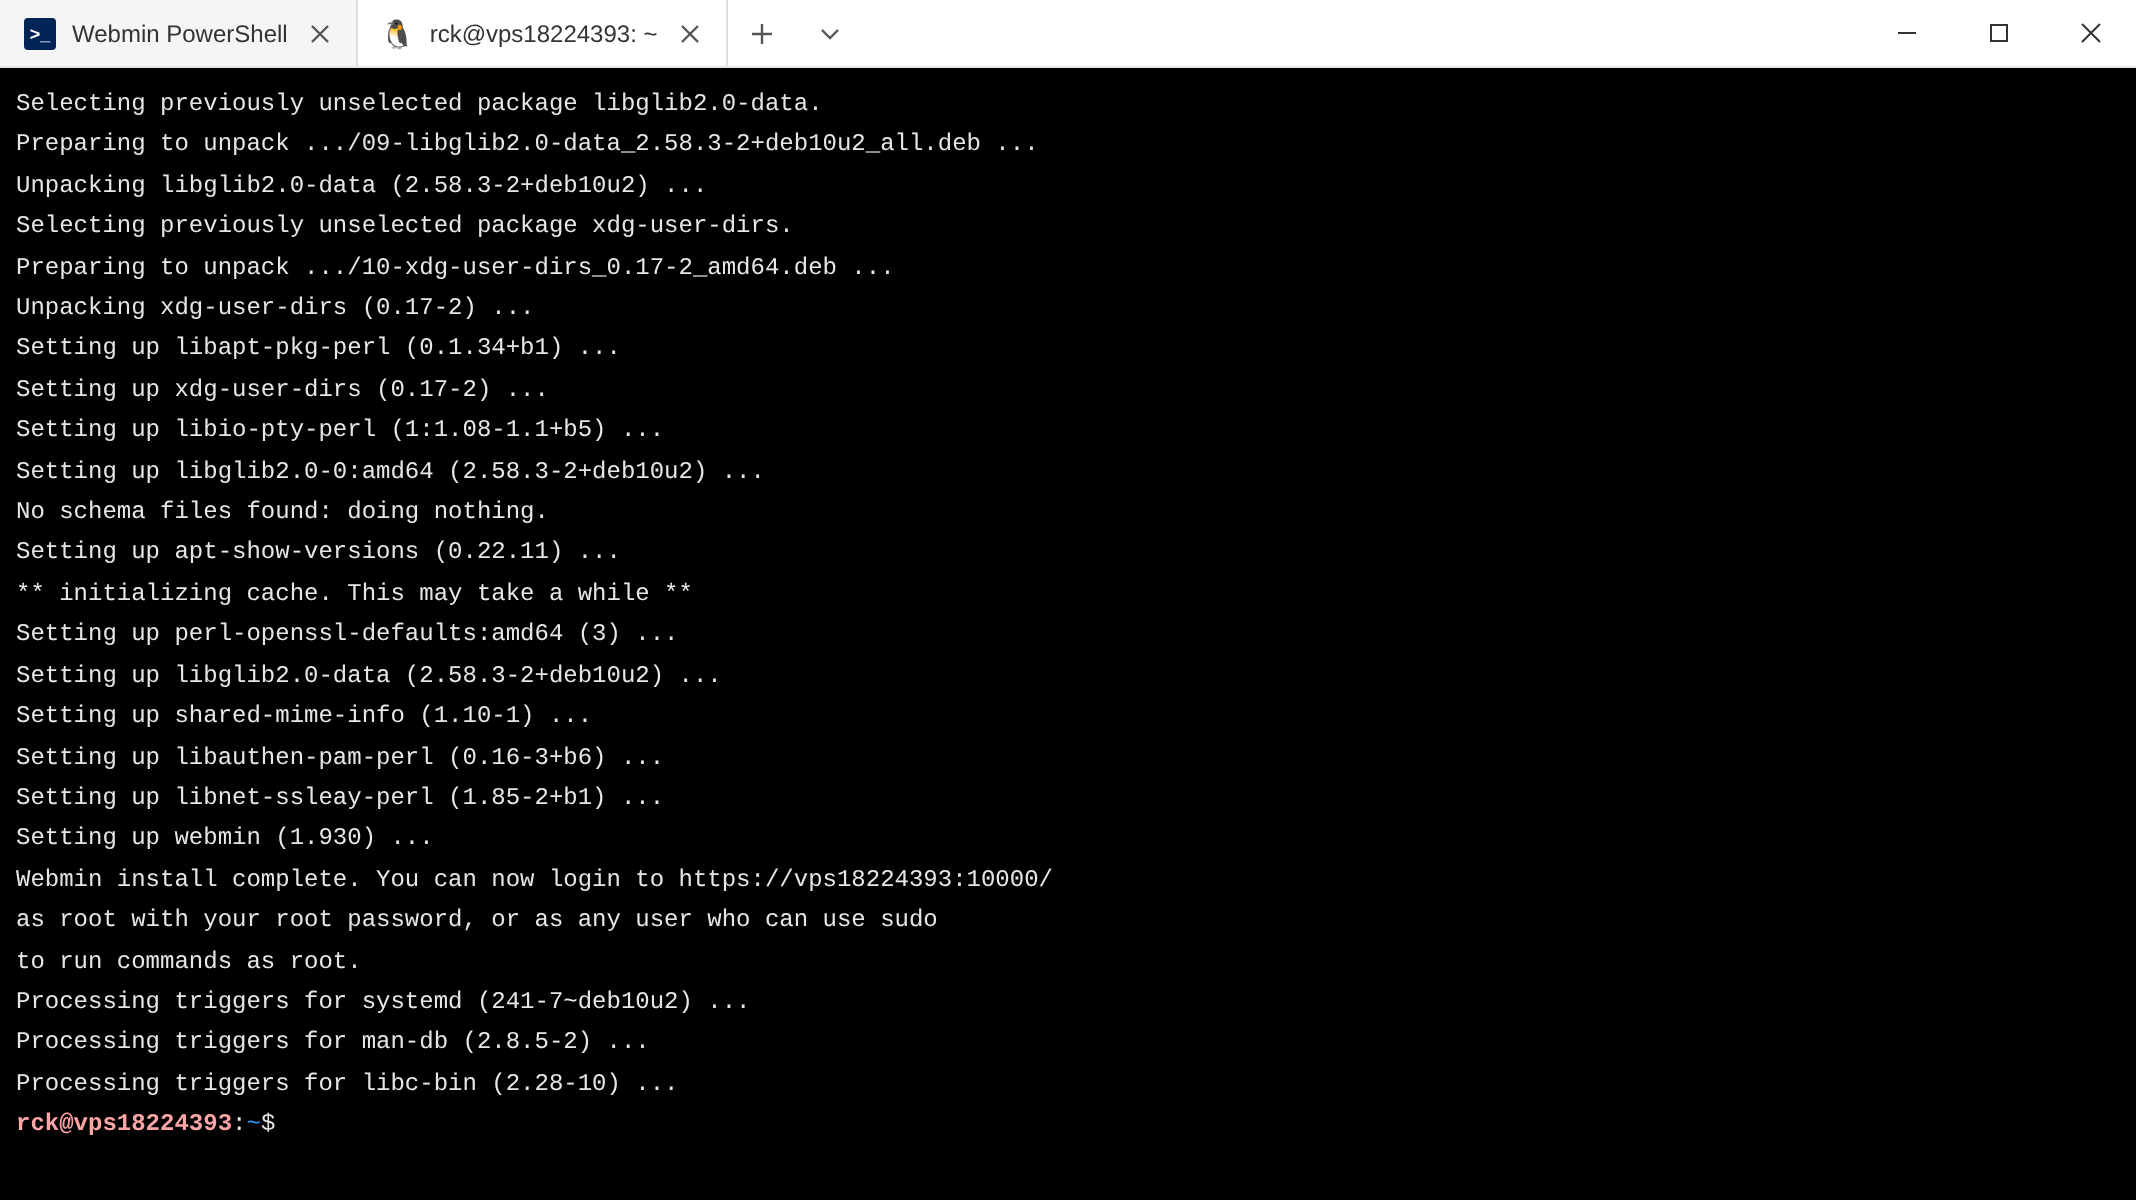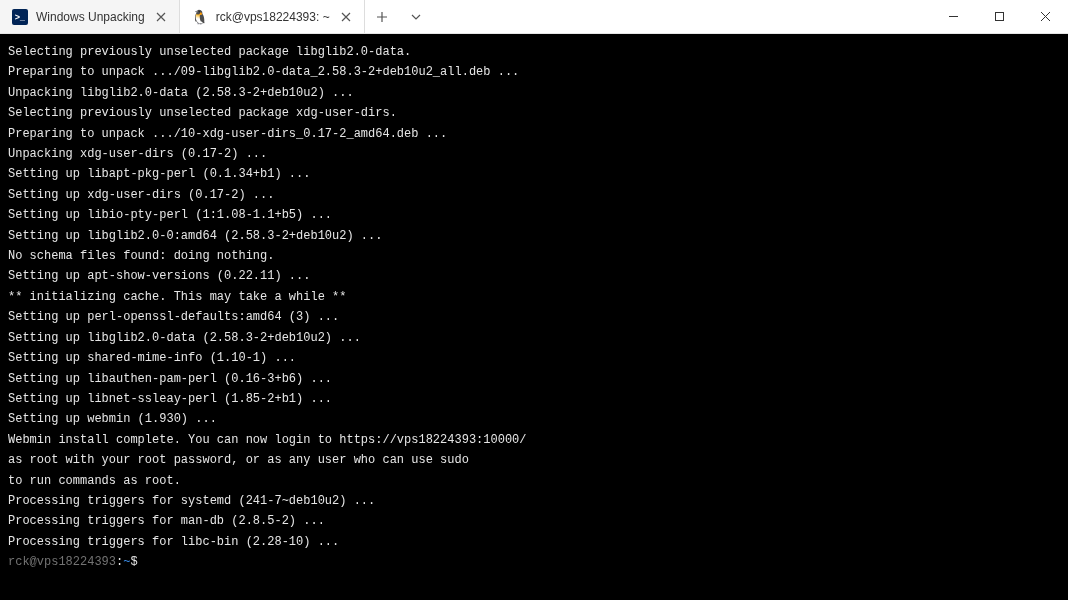--- a/index.html
+++ b/index.html
@@ -98,21 +98,21 @@
       font-family: Consolas, "Courier New", monospace;
       font-size: 12px;
       line-height: 20.4px;
       color: #e6e6e6;
       overflow: hidden;
       white-space: pre;
     }
     .term-line {
       white-space: pre;
     }
-    .prompt-user { color: #737373; }
+    .prompt-user { color: #fca5a5; font-weight: bold; }
     .prompt-colon { color: #e6e6e6; }
     .prompt-path { color: #3b8eea; }
     .prompt-dollar { color: #e6e6e6; }
     .ps-icon {
       background: #012456;
       color: #fff;
       font-size: 9px;
       width: 16px;
       height: 16px;
       display: flex;
@@ -126,21 +126,21 @@
 <body>
 
 <div class="window">
   <div class="titlebar">
     <div class="tabs">
 
       <div class="tab">
         <span class="tab-icon">
           <span class="ps-icon">&gt;_</span>
         </span>
-        <span class="tab-label">Windows Unpacking</span>
+        <span class="tab-label">Webmin PowerShell</span>
         <span class="tab-close">
           <svg width="10" height="10" viewBox="0 0 10 10">
               <path d="M1 1 L9 9 M9 1 L1 9" stroke="#555" stroke-width="1.2" fill="none"></path>
             </svg>
         </span>
       </div>
 
       <div class="tab active">
         <span class="tab-icon" style="font-size:14px;">🐧</span>
         <span class="tab-label">rck@vps18224393: ~</span>

